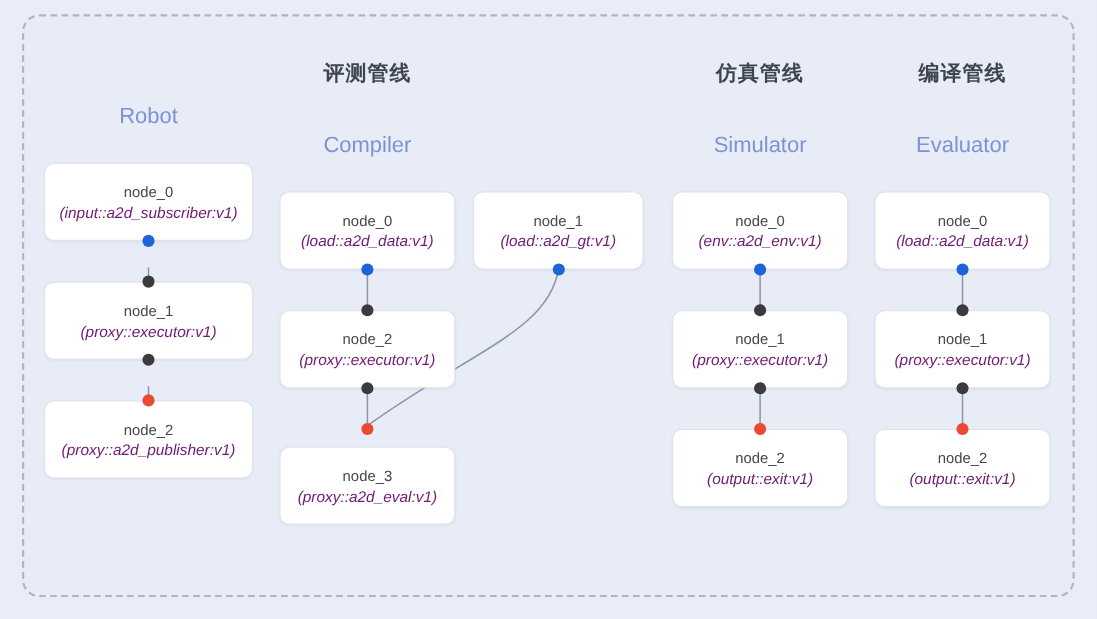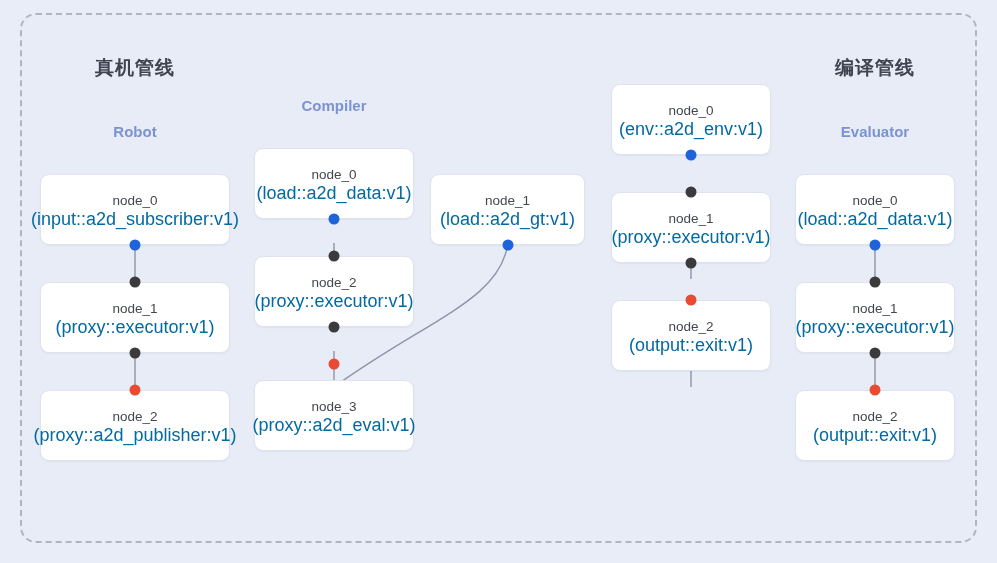--- a/index.html
+++ b/index.html
@@ -52,22 +52,22 @@
     text-align: center;
     font-size: 19px;
     font-weight: bold;
     color: #3f4550;
     letter-spacing: 1px;
     height: 26px;
     line-height: 26px;
   }
   .col-title-en {
     text-align: center;
-    font-size: 15px;
-    font-weight: bold;
+    font-size: 20px;
+    font-weight: normal;
     color: #7c93d2;
     margin-top: 38px;
     height: 26px;
     line-height: 26px;
   }
 
   
   .node-stack {
     position: relative;
     margin-top: 29px;
@@ -84,23 +84,24 @@
     align-items: center;
     justify-content: center;
     height: 71px;
   }
   .node-name {
     font-size: 13.5px;
     color: #43474f;
     line-height: 19px;
   }
   .node-spec {
-    font-size: 18px;
-    color: #0369a1;
+    font-size: 14px;
+    color: #701a75;
     line-height: 19px;
+    font-style: italic;
   }
 
   
   .port {
     position: absolute;
     width: 11px;
     height: 11px;
     border-radius: 50%;
     z-index: 3;
     transform: translate(-50%, -50%);
@@ -126,21 +127,20 @@
 
   <line x1="691" y1="243" x2="691" y2="279" stroke="#8d95a8" stroke-width="1.4"></line>
   <line x1="691" y1="351" x2="691" y2="387" stroke="#8d95a8" stroke-width="1.4"></line>
 
   <line x1="875" y1="243" x2="875" y2="279" stroke="#8d95a8" stroke-width="1.4"></line>
   <line x1="875" y1="351" x2="875" y2="387" stroke="#8d95a8" stroke-width="1.4"></line>
 </svg>
 
 <div id="columns">
     <div class="pipeline-column" style="left: 40px; width: 190px;">
-      <div class="col-title-cn">真机管线</div>
       <div class="col-title-en">Robot</div>
       <div class="node-stack" style="height: 290px;">
         <div class="node-box" style="top: 0px; left: 0px; width: 190px;">
           <div class="node-name">node_0</div>
           <div class="node-spec">(input::a2d_subscriber:v1)</div>
         </div>
         <div class="port port-blue" style="left: 95px; top: 71px;"></div>
         <div class="node-box" style="top: 108px; left: 0px; width: 190px;">
           <div class="node-name">node_1</div>
           <div class="node-spec">(proxy::executor:v1)</div>
@@ -148,20 +148,21 @@
         <div class="port port-dark" style="left: 95px; top: 179px;"></div>
         <div class="port port-dark" style="left: 95px; top: 108px;"></div>
         <div class="node-box" style="top: 216px; left: 0px; width: 190px;">
           <div class="node-name">node_2</div>
           <div class="node-spec">(proxy::a2d_publisher:v1)</div>
         </div>
         <div class="port port-red" style="left: 95px; top: 216px;"></div>
       </div>
     </div>
     <div class="pipeline-column" style="left: 254px; width: 160px;">
+      <div class="col-title-cn">评测管线</div>
       <div class="col-title-en">Compiler</div>
       <div class="node-stack" style="height: 290px;">
         <div class="node-box" style="top: 0px; left: 0px; width: 160px;">
           <div class="node-name">node_0</div>
           <div class="node-spec">(load::a2d_data:v1)</div>
         </div>
         <div class="port port-blue" style="left: 80px; top: 71px;"></div>
         <div class="node-box" style="top: 108px; left: 0px; width: 160px;">
           <div class="node-name">node_2</div>
           <div class="node-spec">(proxy::executor:v1)</div>
@@ -180,20 +181,22 @@
       <div class="col-title-en"></div>
       <div class="node-stack" style="height: 290px;">
         <div class="node-box" style="top: 0px; left: 0px; width: 155px;">
           <div class="node-name">node_1</div>
           <div class="node-spec">(load::a2d_gt:v1)</div>
         </div>
         <div class="port port-blue" style="left: 77.5px; top: 71px;"></div>
       </div>
     </div>
     <div class="pipeline-column" style="left: 611px; width: 160px;">
+      <div class="col-title-cn">仿真管线</div>
+      <div class="col-title-en">Simulator</div>
       <div class="node-stack" style="height: 290px;">
         <div class="node-box" style="top: 0px; left: 0px; width: 160px;">
           <div class="node-name">node_0</div>
           <div class="node-spec">(env::a2d_env:v1)</div>
         </div>
         <div class="port port-blue" style="left: 80px; top: 71px;"></div>
         <div class="node-box" style="top: 108px; left: 0px; width: 160px;">
           <div class="node-name">node_1</div>
           <div class="node-spec">(proxy::executor:v1)</div>
         </div>

